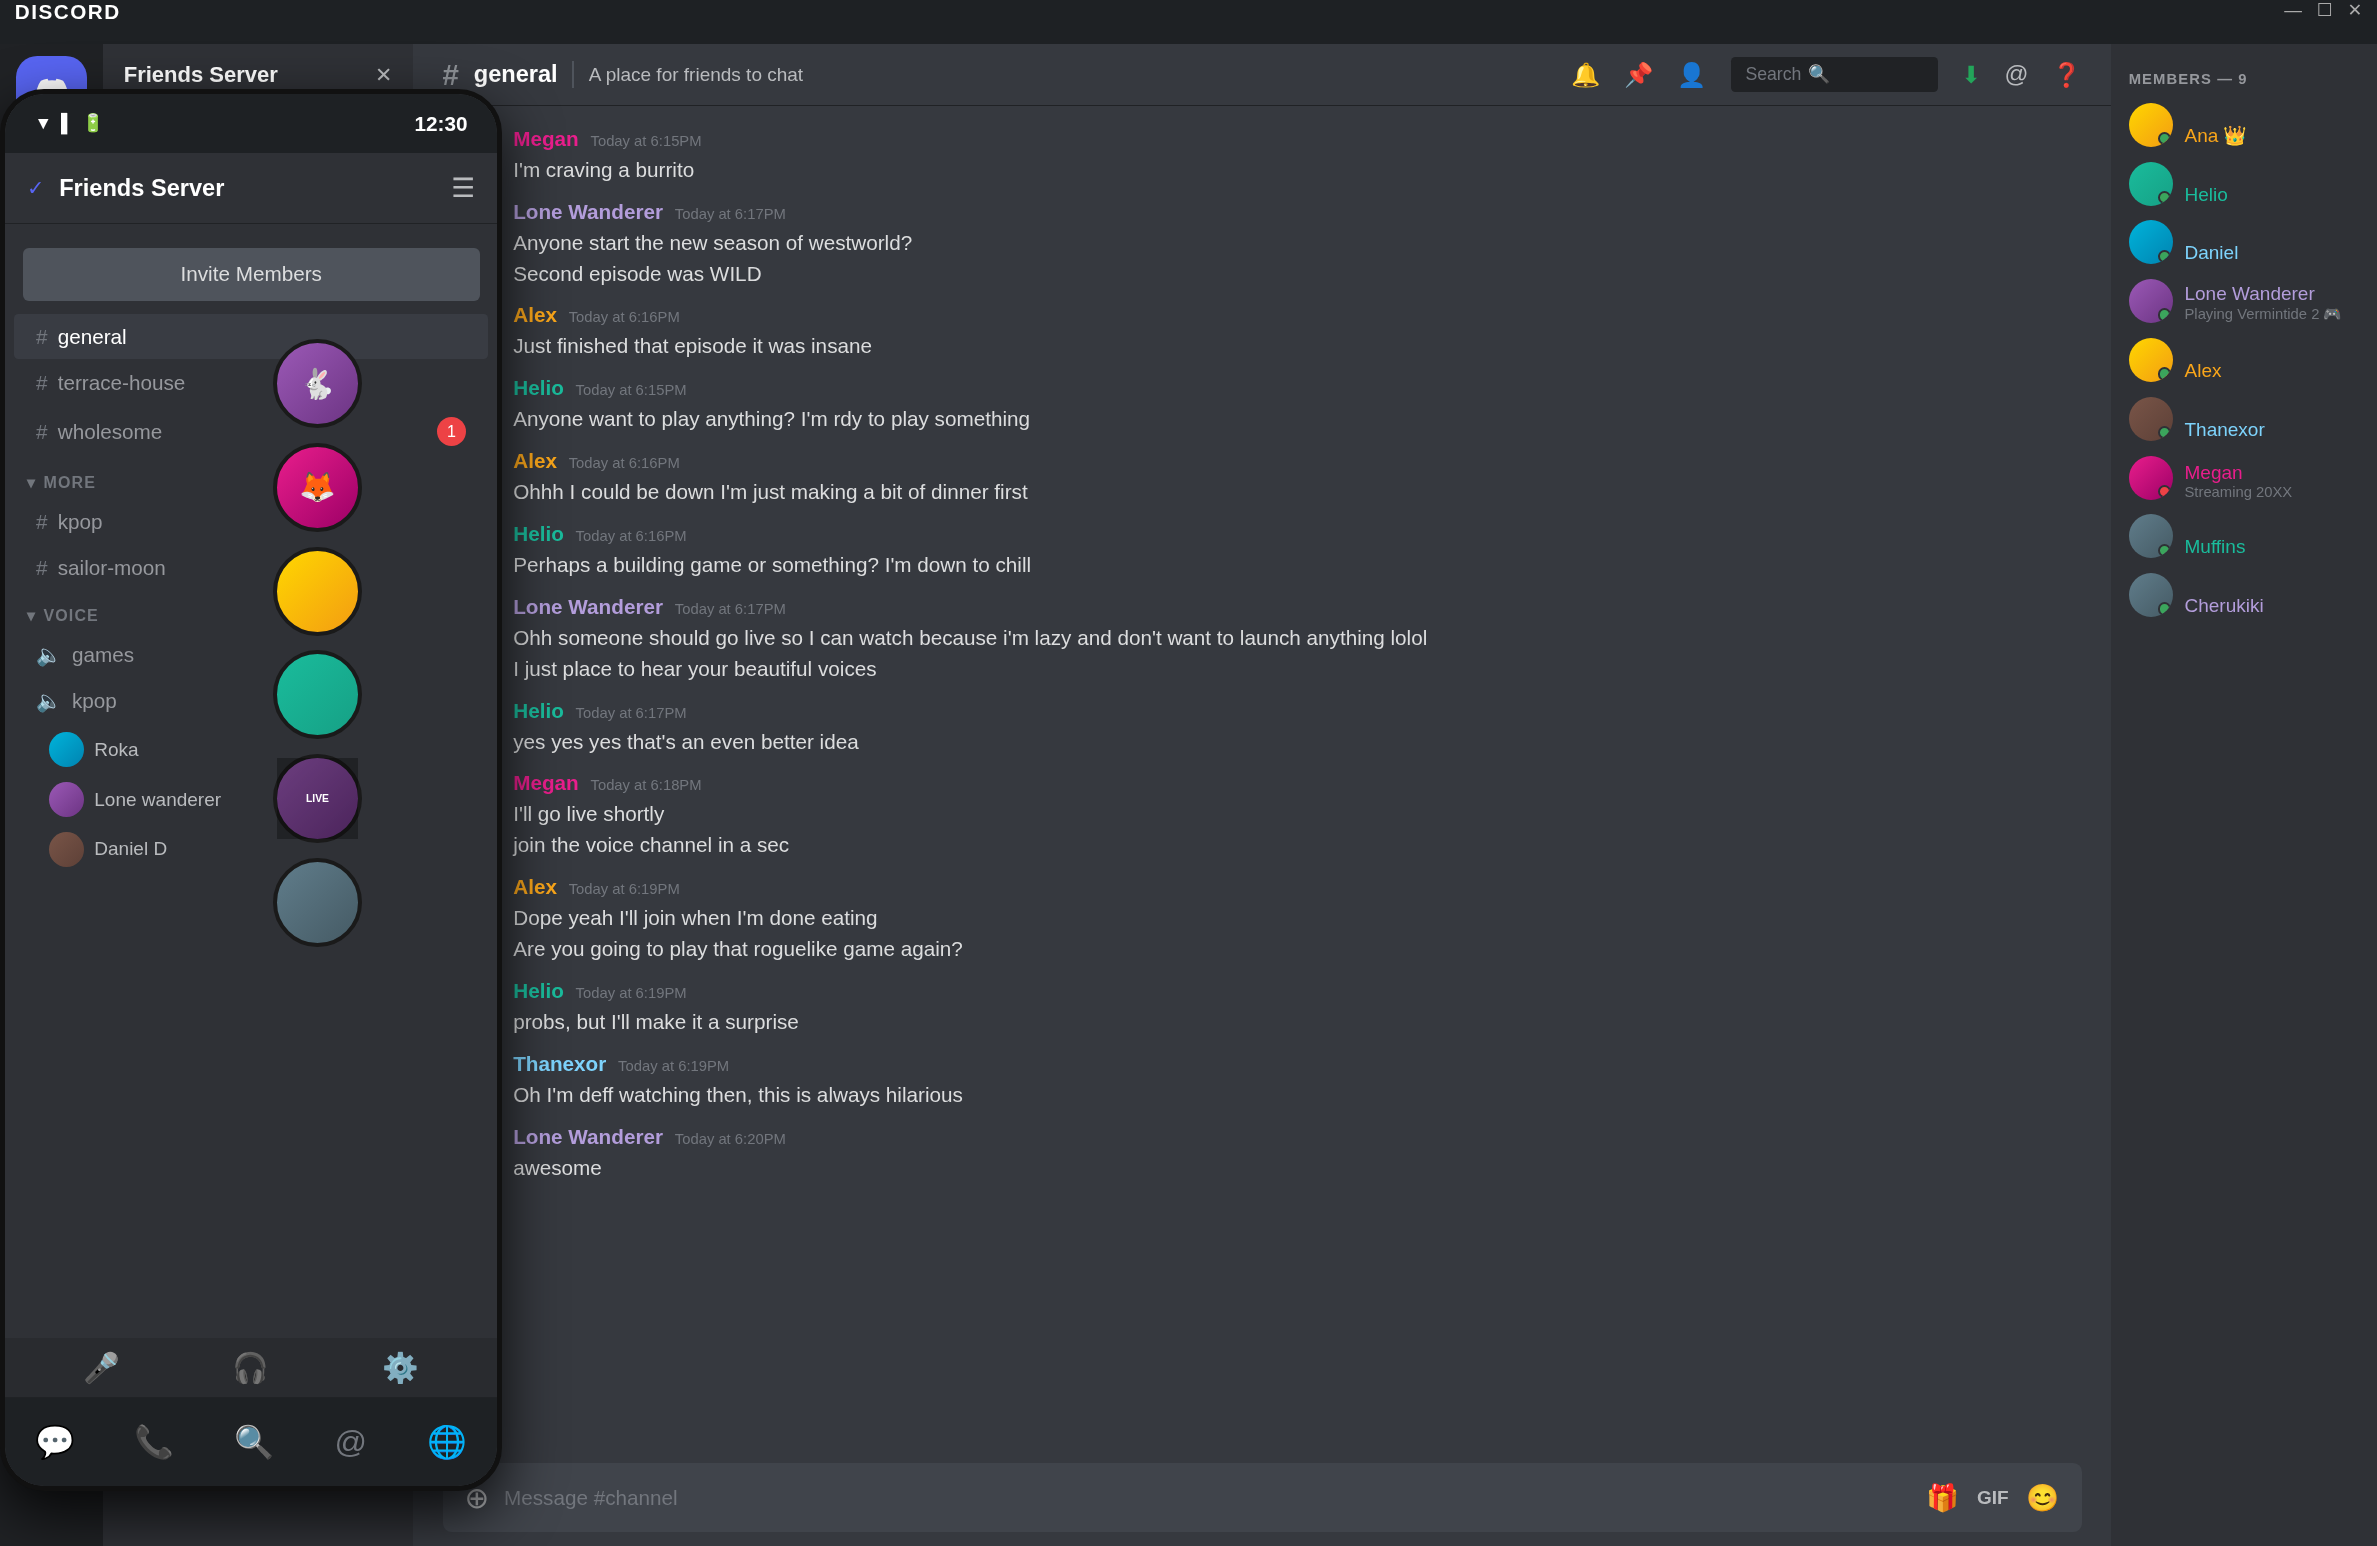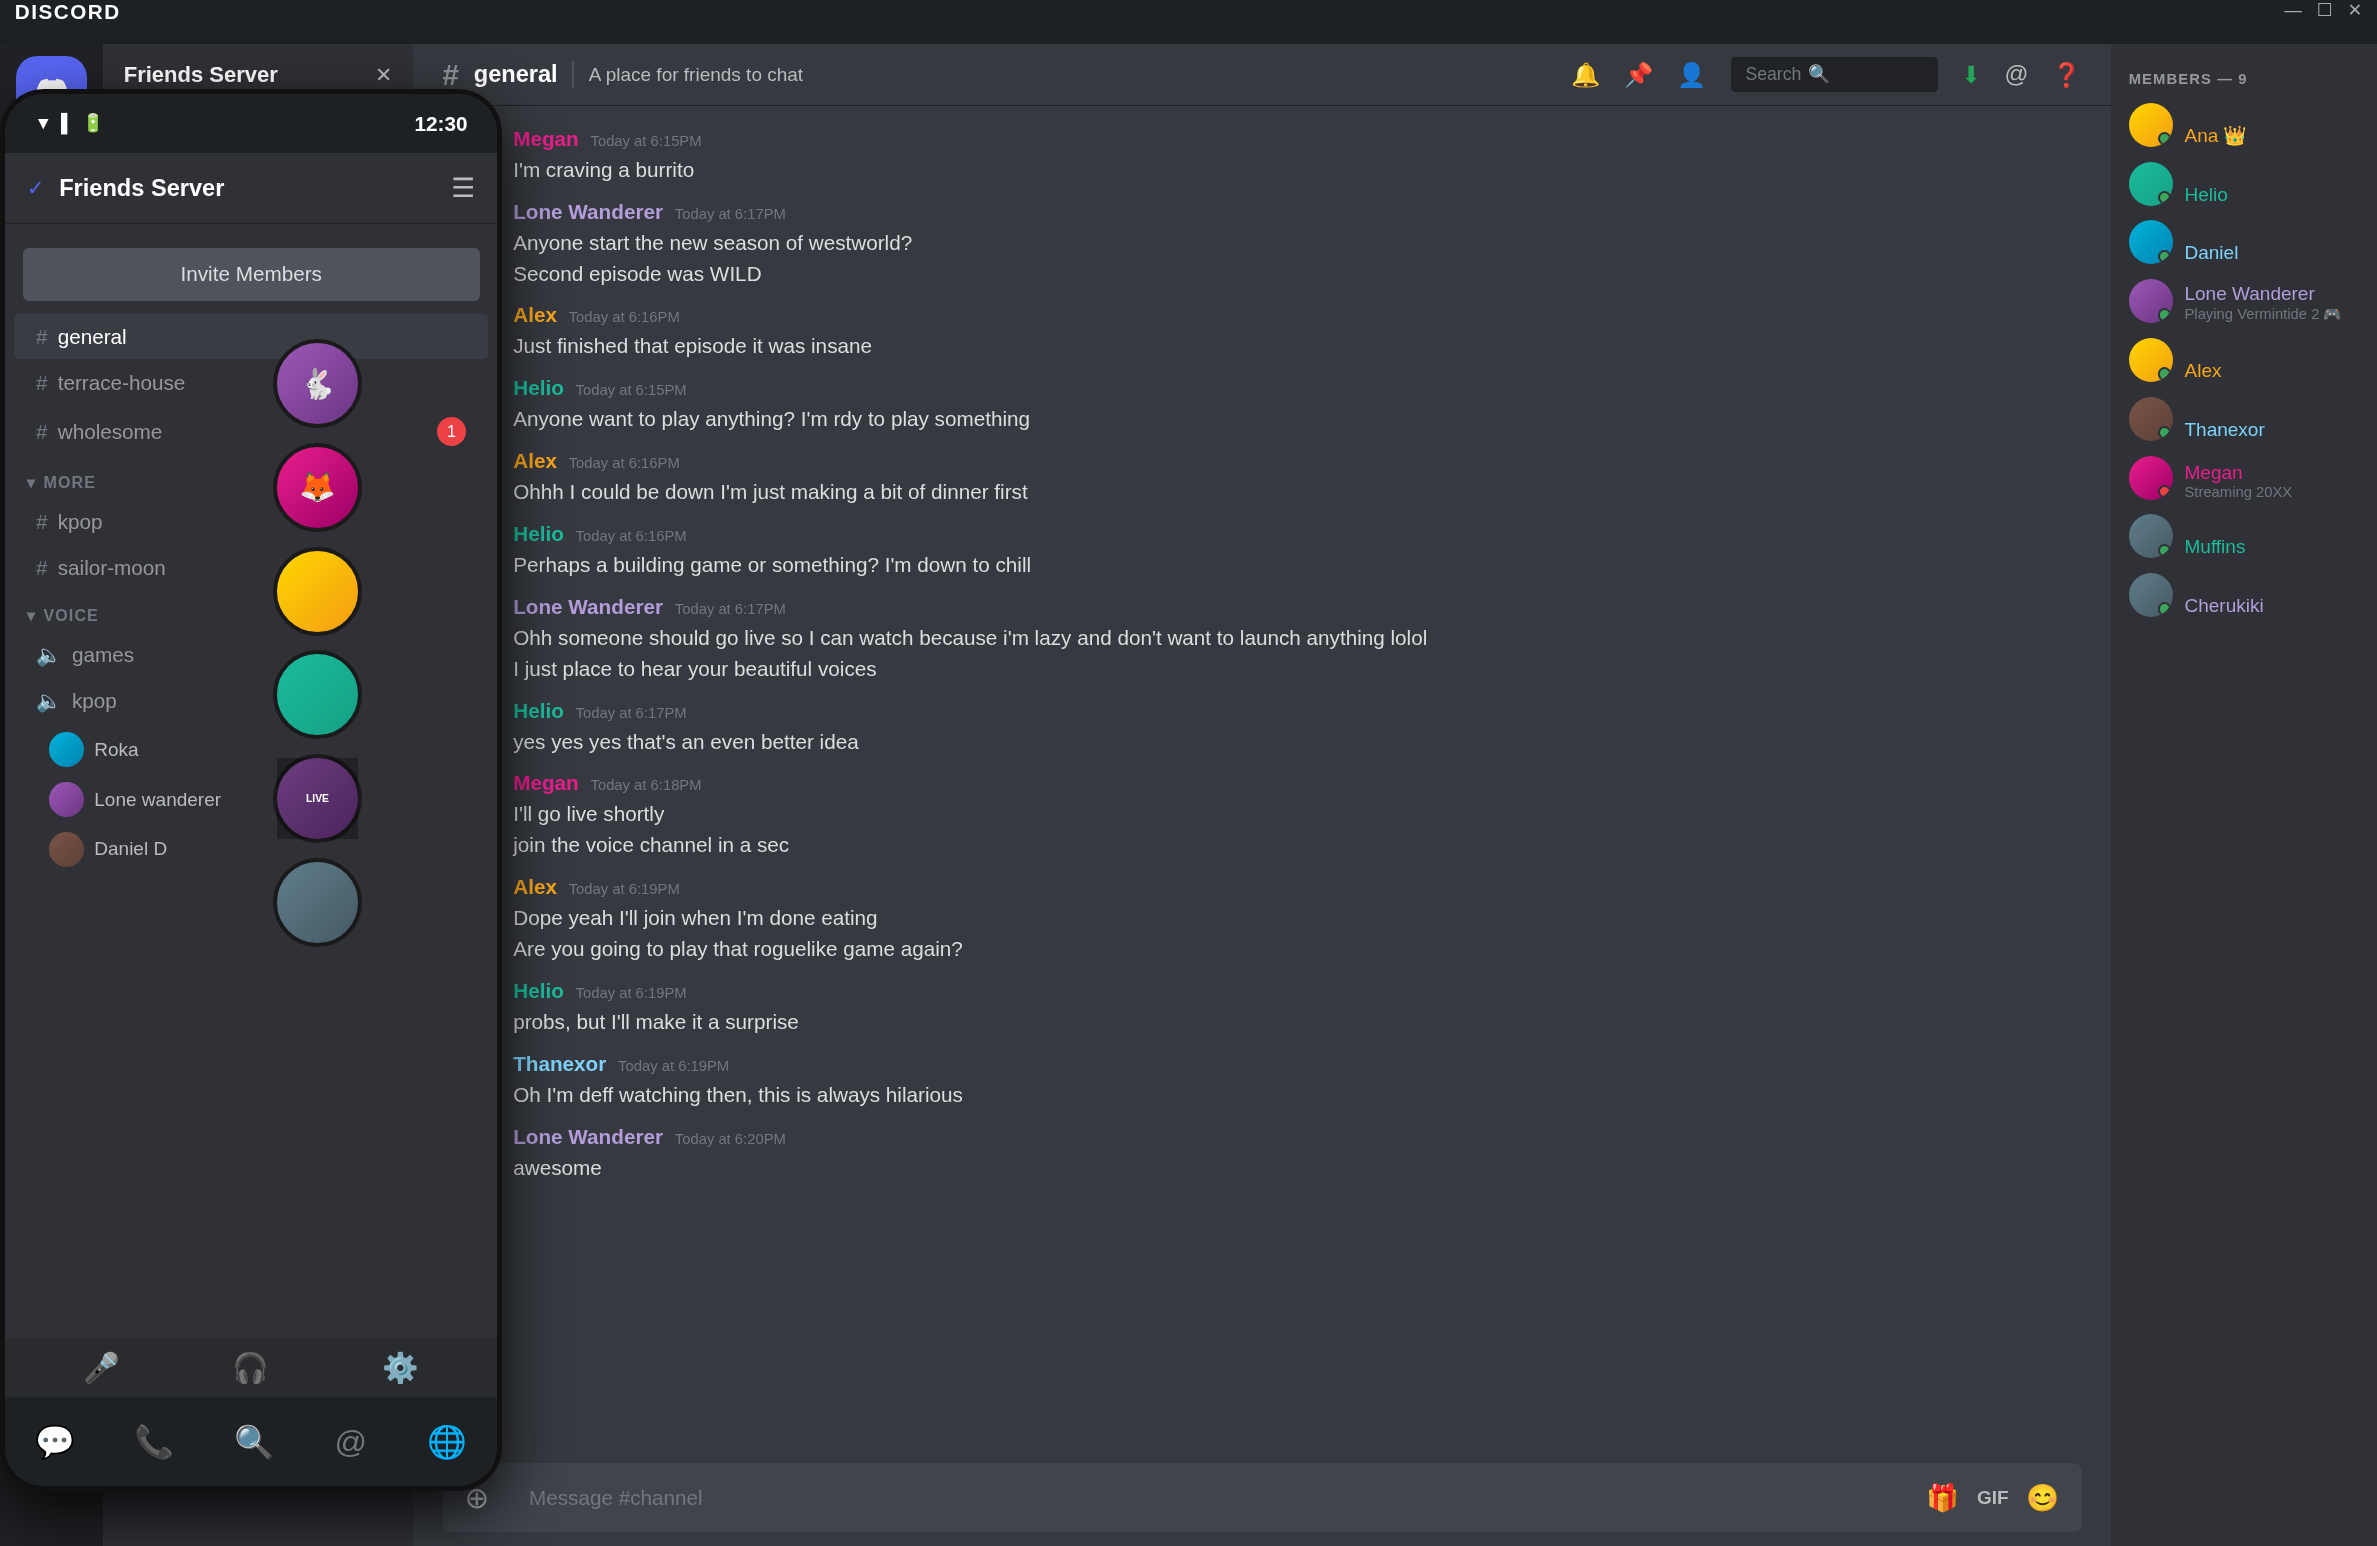--- a/index.html
+++ b/index.html
@@ -353,21 +353,20 @@
     }
     .input-plus {
       color: #b9bbbe;
       font-size: 29.5px;
       cursor: pointer;
     }
     .input-placeholder {
       flex: 1;
       color: #72767d;
       font-size: 20.7px;
-      margin-left: 25px;
     }
     .input-actions {
       display: flex;
       gap: 17.7px;
       align-items: center;
     }
     .input-icon {
       color: #b9bbbe;
       font-size: 26.6px;
       cursor: pointer;

